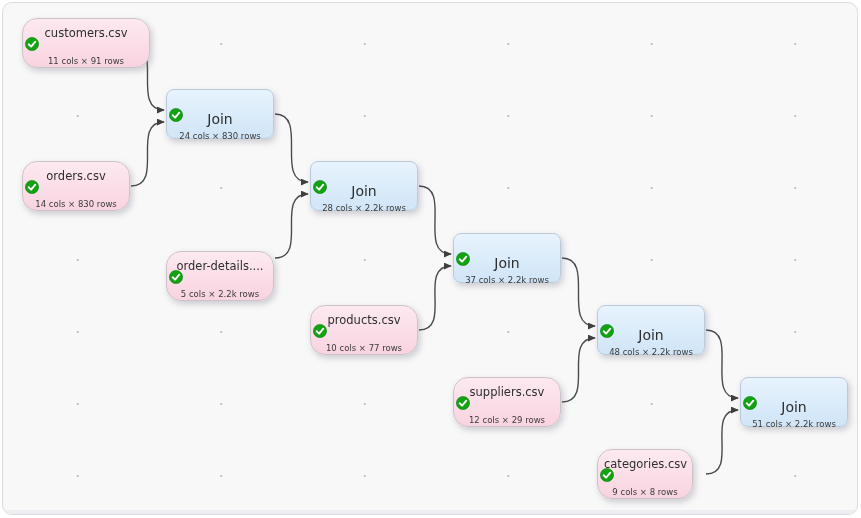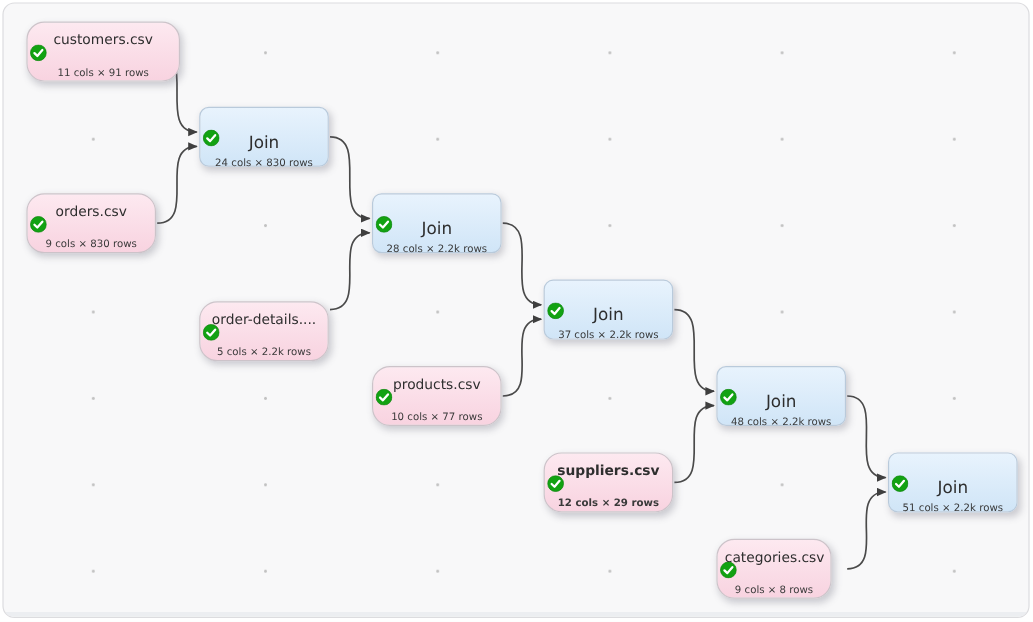--- a/index.html
+++ b/index.html
@@ -58,21 +58,21 @@
         <div class="stats">11 cols × 91 rows</div>
       </div>
       <div class="node source" style="left: 19px; top: 158px; width: 108px; height: 50px;">
         <span class="check">
           <svg viewBox="0 0 14 14">
             <circle cx="7" cy="7" r="6.6" fill="#12a212" stroke="#0c860c" stroke-width="0.6"></circle>
             <path d="M3.7 7.3 L6.1 9.6 L10.3 4.7" stroke="#ffffff" stroke-width="1.9" fill="none" stroke-linecap="round" stroke-linejoin="round"></path>
           </svg>
         </span>
         <div class="title">orders.csv</div>
-        <div class="stats">9 cols × 830 rows</div>
+        <div class="stats">14 cols × 830 rows</div>
       </div>
       <div class="node transform" style="left: 163px; top: 86px; width: 108px; height: 50px;">
         <span class="check">
           <svg viewBox="0 0 14 14">
             <circle cx="7" cy="7" r="6.6" fill="#12a212" stroke="#0c860c" stroke-width="0.6"></circle>
             <path d="M3.7 7.3 L6.1 9.6 L10.3 4.7" stroke="#ffffff" stroke-width="1.9" fill="none" stroke-linecap="round" stroke-linejoin="round"></path>
           </svg>
         </span>
         <div class="title">Join</div>
         <div class="stats">24 cols × 830 rows</div>
@@ -110,21 +110,21 @@
       <div class="node transform" style="left: 450px; top: 230px; width: 108px; height: 50px;">
         <span class="check">
           <svg viewBox="0 0 14 14">
             <circle cx="7" cy="7" r="6.6" fill="#12a212" stroke="#0c860c" stroke-width="0.6"></circle>
             <path d="M3.7 7.3 L6.1 9.6 L10.3 4.7" stroke="#ffffff" stroke-width="1.9" fill="none" stroke-linecap="round" stroke-linejoin="round"></path>
           </svg>
         </span>
         <div class="title">Join</div>
         <div class="stats">37 cols × 2.2k rows</div>
       </div>
-      <div class="node source" style="left: 450px; top: 374px; width: 108px; height: 50px; font-weight: bold;">
+      <div class="node source" style="left: 450px; top: 374px; width: 108px; height: 50px;">
         <span class="check">
           <svg viewBox="0 0 14 14">
             <circle cx="7" cy="7" r="6.6" fill="#12a212" stroke="#0c860c" stroke-width="0.6"></circle>
             <path d="M3.7 7.3 L6.1 9.6 L10.3 4.7" stroke="#ffffff" stroke-width="1.9" fill="none" stroke-linecap="round" stroke-linejoin="round"></path>
           </svg>
         </span>
         <div class="title">suppliers.csv</div>
         <div class="stats">12 cols × 29 rows</div>
       </div>
       <div class="node transform" style="left: 594px; top: 302px; width: 108px; height: 50px;">

